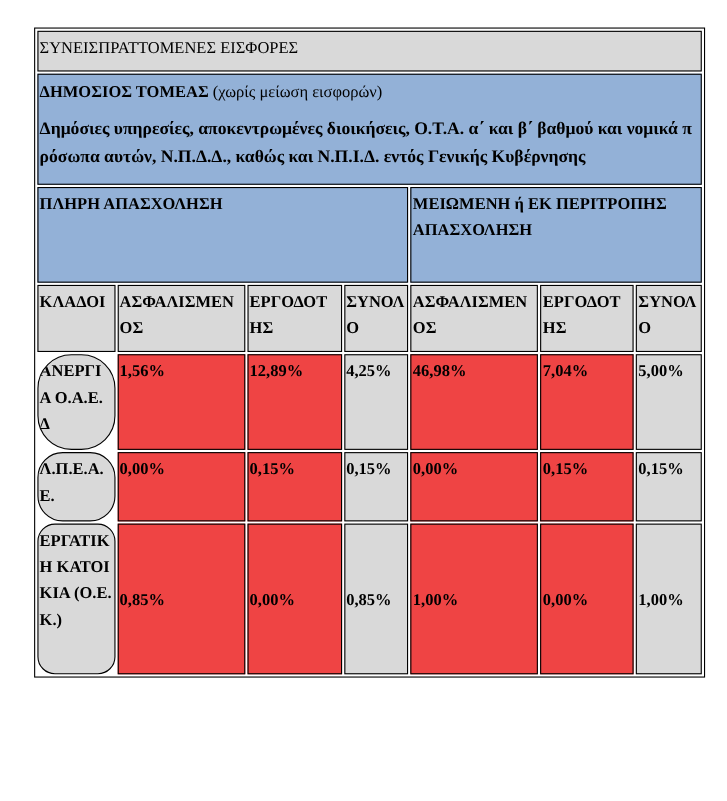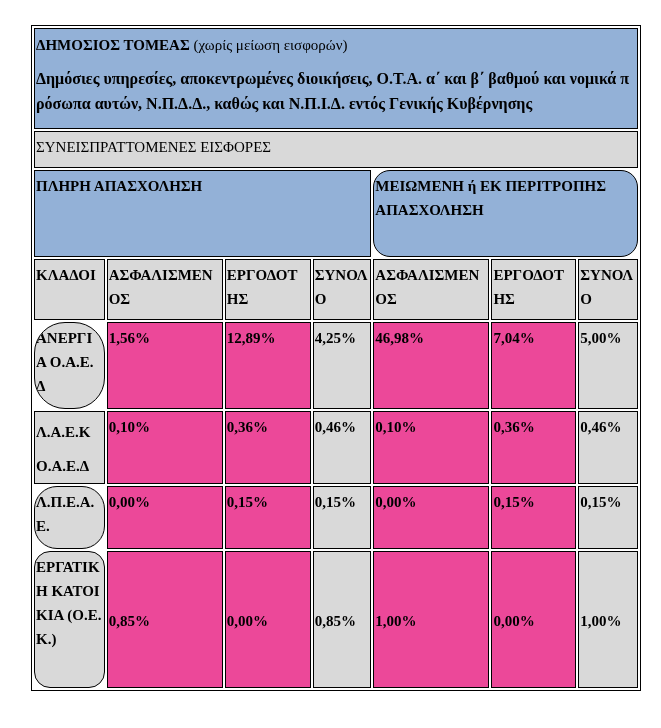--- a/index.html
+++ b/index.html
@@ -19,80 +19,71 @@
     table.main td {
       border: 1px solid #000;
       vertical-align: top;
       padding: 3px 1px 0 1px;
       line-height: 24px;
       word-break: break-all;
       overflow: hidden;
     }
     .blue { background: #93b1d7; }
     .gray { background: #d9d9d9; }
-    .white { background: #ec4899; }
+    .white { background: #ef4444; }
     .title-line { font-size: 15px; line-height: 22px; padding-top: 2px; }
     .title-main { font-weight: normal; }
     .subtitle { font-size: 16px; line-height: 25px; margin-top: 10px; margin-bottom: 12px; }
     .mid { vertical-align: middle !important; }
   </style>
 </head>
 <body>
 
 <table class="main">
   <colgroup>
     <col style="width:70px">
     <col style="width:115px">
     <col style="width:85px">
     <col style="width:58px">
     <col style="width:115px">
     <col style="width:84px">
     <col style="width:59px">
   </colgroup>
   <tbody>
       <tr>
+    <td class="gray" colspan="7" style="height:32px; font-weight:normal;">ΣΥΝΕΙΣΠΡΑΤΤΟΜΕΝΕΣ ΕΙΣΦΟΡΕΣ</td>
+  </tr>
+  <tr>
     <td class="blue" colspan="7">
       <div class="title-line"><span>ΔΗΜΟΣΙΟΣ ΤΟΜΕΑΣ</span><span class="title-main"> (χωρίς μείωση εισφορών)</span></div>
       <div class="subtitle">Δημόσιες υπηρεσίες, αποκεντρωμένες διοικήσεις, Ο.Τ.Α. α΄ και β΄ βαθμού και νομικά πρόσωπα αυτών, Ν.Π.Δ.Δ., καθώς και Ν.Π.Ι.Δ. εντός Γενικής Κυβέρνησης</div>
     </td>
   </tr>
   <tr>
-    <td class="gray" colspan="7" style="height:32px; font-weight:normal;">ΣΥΝΕΙΣΠΡΑΤΤΟΜΕΝΕΣ ΕΙΣΦΟΡΕΣ</td>
-  </tr>
-  <tr>
     <td class="blue" colspan="4" style="height:82px;">ΠΛΗΡΗ ΑΠΑΣΧΟΛΗΣΗ</td>
-    <td class="blue" colspan="3" style="word-break:normal;border-radius:17px;">ΜΕΙΩΜΕΝΗ ή ΕΚ ΠΕΡΙΤΡΟΠΗΣ ΑΠΑΣΧΟΛΗΣΗ</td>
+    <td class="blue" colspan="3" style="word-break:normal;">ΜΕΙΩΜΕΝΗ ή ΕΚ ΠΕΡΙΤΡΟΠΗΣ ΑΠΑΣΧΟΛΗΣΗ</td>
   </tr>
   <tr>
     <td class="gray" style="height:56px;margin-left:40px;">ΚΛΑΔΟΙ</td>
     <td class="gray">ΑΣΦΑΛΙΣΜΕΝΟΣ</td>
     <td class="gray">ΕΡΓΟΔΟΤΗΣ</td>
     <td class="gray">ΣΥΝΟΛΟ</td>
     <td class="gray">ΑΣΦΑΛΙΣΜΕΝΟΣ</td>
     <td class="gray">ΕΡΓΟΔΟΤΗΣ</td>
     <td class="gray">ΣΥΝΟΛΟ</td>
   </tr>
 
   <tr>
     <td class="gray" style="height:82px;border-radius:31px;">ΑΝΕΡΓΙΑ Ο.Α.Ε.Δ</td>
     <td class="white">1,56%</td>
     <td class="white">12,89%</td>
     <td class="gray">4,25%</td>
     <td class="white">46,98%</td>
     <td class="white">7,04%</td>
     <td class="gray">5,00%</td>
-  </tr>
-  <tr>
-    <td class="gray" style="height:68px; line-height:34px; word-break:normal;">Λ.Α.Ε.Κ Ο.Α.Ε.Δ</td>
-    <td class="white">0,10%</td>
-    <td class="white">0,36%</td>
-    <td class="gray">0,46%</td>
-    <td class="white">0,10%</td>
-    <td class="white">0,36%</td>
-    <td class="gray">0,46%</td>
   </tr>
   <tr>
     <td class="gray" style="height:58px;border-radius:23px;">Λ.Π.Ε.Α.Ε.</td>
     <td class="white">0,00%</td>
     <td class="white">0,15%</td>
     <td class="gray">0,15%</td>
     <td class="white">0,00%</td>
     <td class="white">0,15%</td>
     <td class="gray">0,15%</td>
   </tr>

